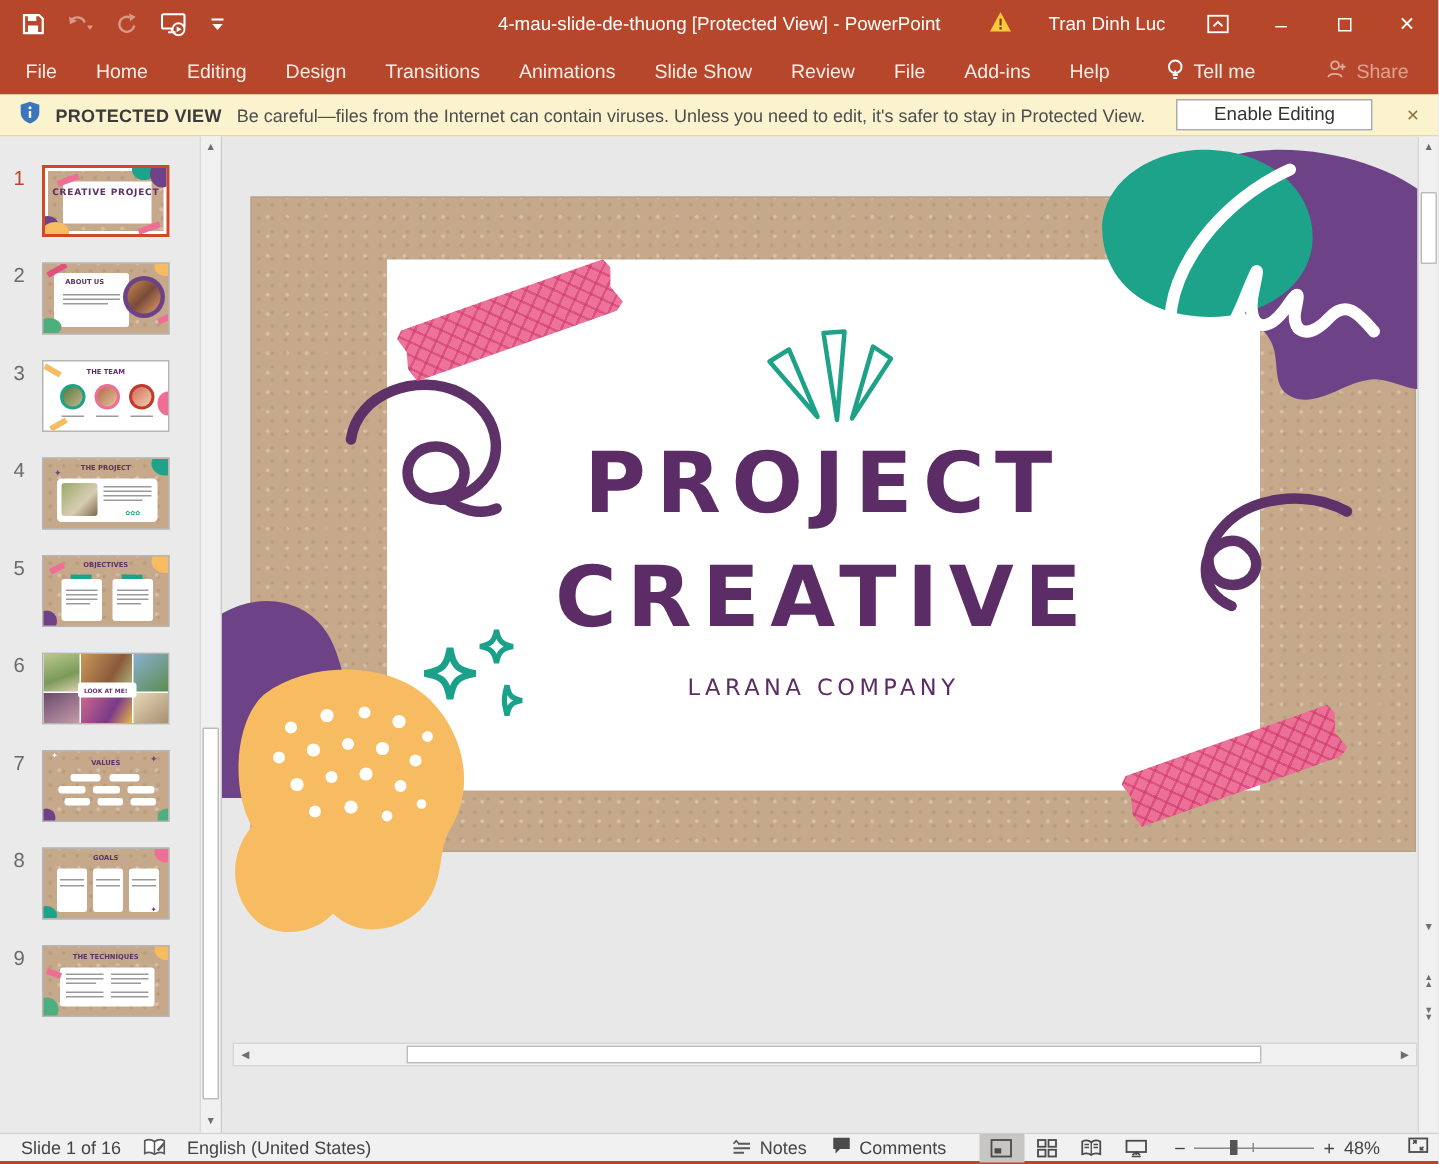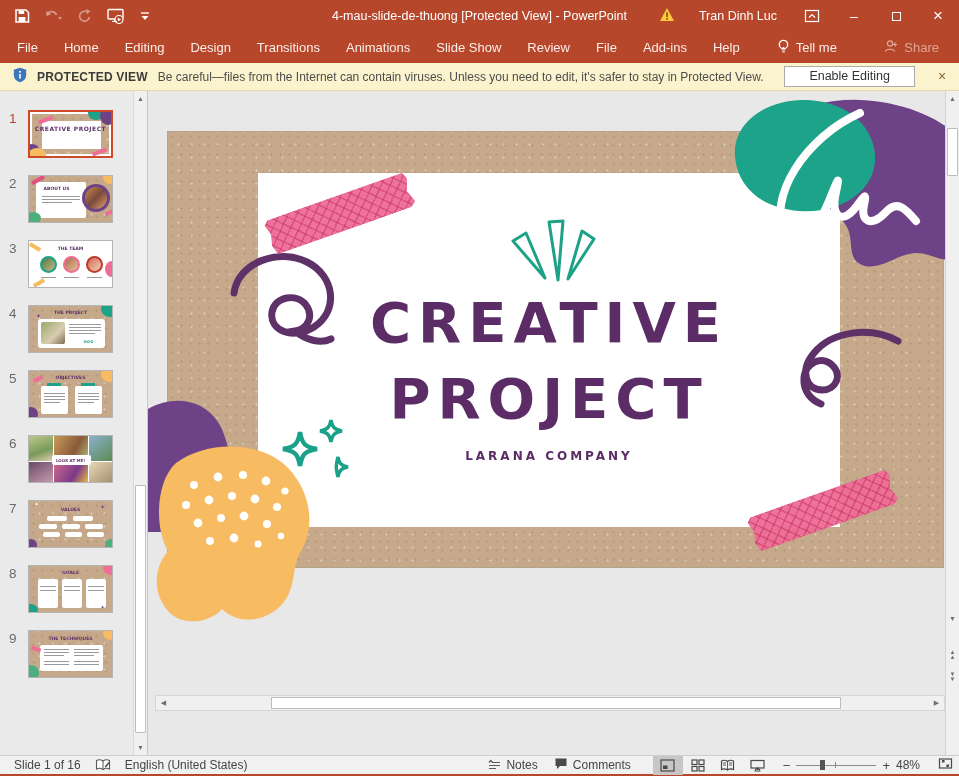--- a/index.html
+++ b/index.html
@@ -56,21 +56,21 @@
   .slide { position:absolute; left:19px; top:40px; width:777px; height:437px; border:1px solid #b3a38c; }
   .paper { position:absolute; left:110px; top:82px; width:582px; height:354px; background:#fff; }
   .doodles { position:absolute; left:0; top:0; pointer-events:none; }
   .tape { position:absolute; width:150px; height:37px; background:#EE6E96; opacity:.96;
     background-image:
       repeating-linear-gradient(45deg, rgba(200,45,100,.5) 0 1.6px, transparent 1.6px 8px),
       repeating-linear-gradient(-45deg, rgba(200,45,100,.5) 0 1.6px, transparent 1.6px 8px);
     clip-path: polygon(0 12%, 3% 0, 98% 4%, 100% 22%, 97% 55%, 100% 88%, 96% 100%, 2% 96%, 0 70%, 2% 40%); }
   .slide-text { position:absolute; left:110px; top:194px; width:582px; text-align:center; color:#5B2C66; font-family:"DejaVu Sans", sans-serif; }
   .stitle { font-size:56px; font-weight:800; letter-spacing:7px; line-height:76px; }
-  .ssub { font-size:12px; font-weight:bold; letter-spacing:3px; margin-top:12px; color:#5B2C66; }
+  .ssub { font-size:15px; font-weight:normal; letter-spacing:3px; margin-top:12px; color:#5B2C66; }
 
   .v-sb { position:absolute; right:0; top:0; width:14px; height:664px; background:#F0F0F0; border-left:1px solid #D5D5D5; }
   .h-sb { position:absolute; left:7px; top:604px; width:790px; height:16px; background:#F0F0F0; border:1px solid #D5D5D5; }
   .h-thumb { position:absolute; left:115px; top:1px; width:570px; height:12px; background:#fff; border:1px solid #BDBDBD; }
   .h-arrow { position:absolute; top:0; width:15px; height:14px; display:flex; align-items:center; justify-content:center; font-size:7px; color:#6f6f6f; cursor:pointer; }
 
   
   .statusbar { height:21px; background:#F2F1F1; border-top:1px solid #CFCFCF; border-bottom:2px solid #B7472A; display:flex; align-items:center; font-size:12px; color:#454545; padding:0 6px; }
   .sb-item { display:flex; align-items:center; gap:5px; padding:0 8px; height:19px; cursor:pointer; }
   .views { display:flex; align-items:center; margin-left:14px; }
@@ -421,22 +421,22 @@
           <circle cx="86" cy="447" r="4.4"></circle>
           <circle cx="110" cy="453" r="3.6"></circle>
           <circle cx="133" cy="445" r="3.2"></circle>
       </g>
     </svg>
 
     <div class="tape" style="left:117px; top:104px; transform:rotate(-20deg);"></div>
     <div class="tape" style="left:600px; top:401px; transform:rotate(-20deg);"></div>
 
     <div class="slide-text">
+      <div class="stitle">PROJECT</div>
       <div class="stitle">CREATIVE</div>
-      <div class="stitle">PROJECT</div>
       <div class="ssub">LARANA COMPANY</div>
     </div>
 
     <div class="h-sb">
       <div class="h-arrow" style="left:0;">◀</div>
       <div class="h-thumb"></div>
       <div class="h-arrow" style="right:0;">▶</div>
     </div>
 
     <div class="v-sb">

